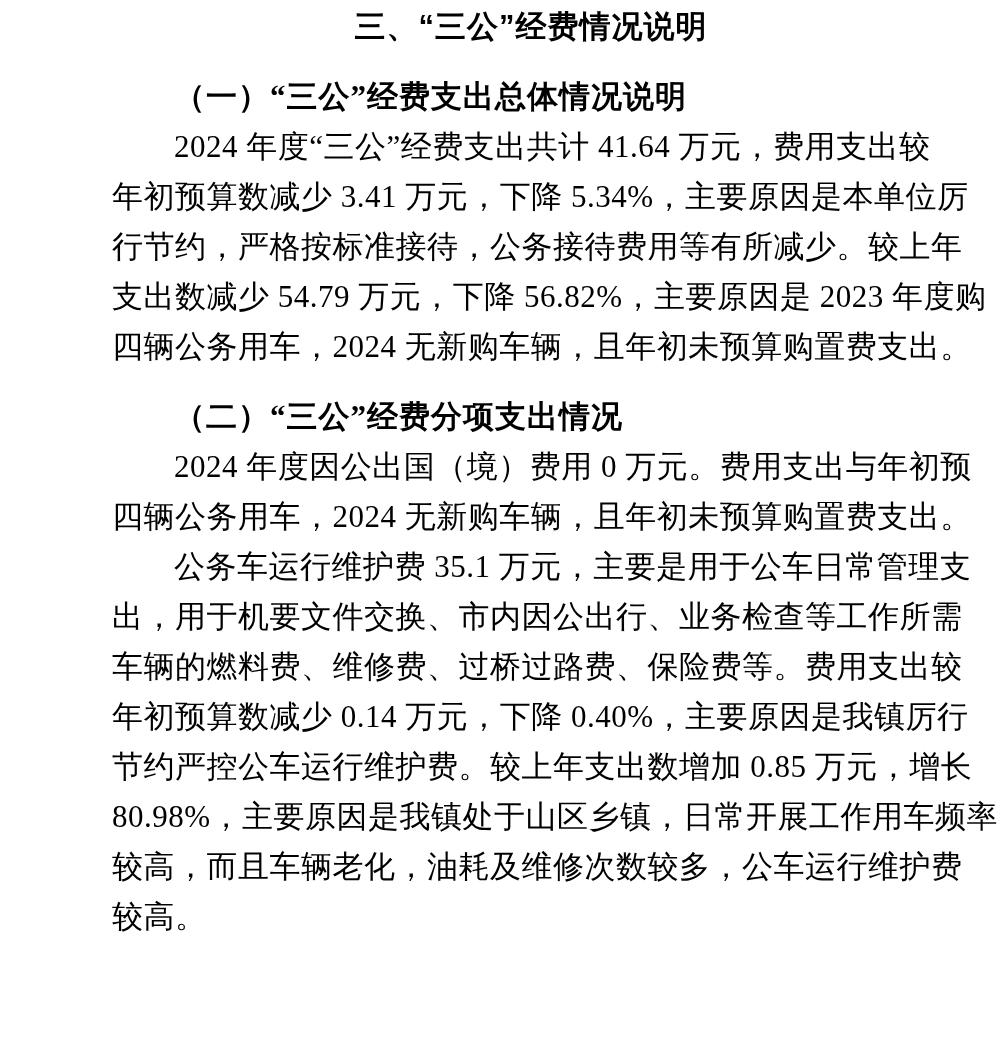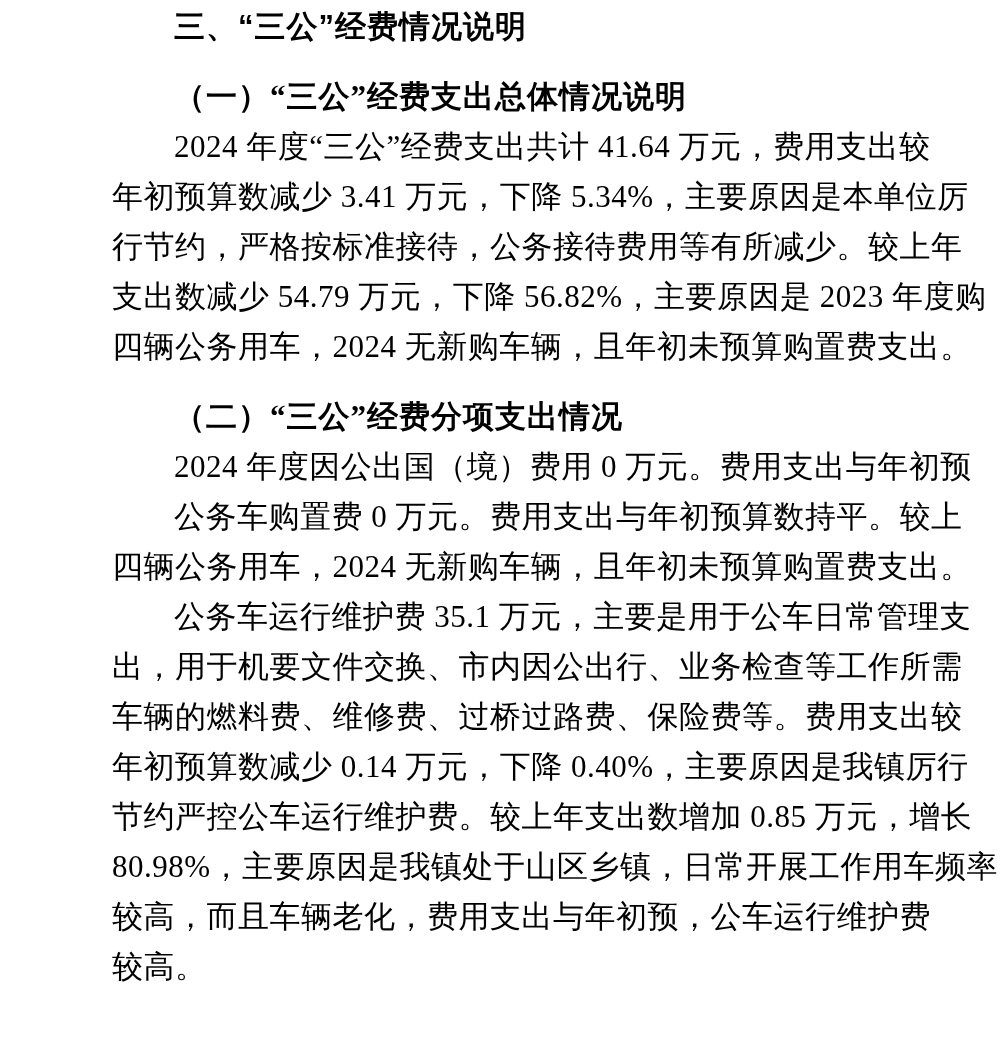--- a/index.html
+++ b/index.html
@@ -26,20 +26,21 @@
     font-size: 31px;
     white-space: nowrap;
     font-family: "Liberation Serif", "DejaVu Serif", serif;
     color: #000000;
     letter-spacing: 0.5px;
   }
   .line.heading {
     font-family: "Liberation Sans", "DejaVu Sans", sans-serif;
     font-weight: bold;
     letter-spacing: 1px;
+    text-align: center;
   }
   .line.subheading {
     font-weight: bold;
     letter-spacing: 1px;
     margin-top: 20px;
   }
   .line.indent {
     padding-left: 62px; 
   }
 </style>
@@ -50,24 +51,23 @@
   <div class="doc-body" id="doc-body">
       <div class="line heading indent">三、“三公”经费情况说明</div>
       <div class="line subheading indent">（一）“三公”经费支出总体情况说明</div>
       <div class="line body indent">2024 年度“三公”经费支出共计 41.64 万元，费用支出较</div>
       <div class="line body">年初预算数减少 3.41 万元，下降 5.34%，主要原因是本单位厉</div>
       <div class="line body">行节约，严格按标准接待，公务接待费用等有所减少。较上年</div>
       <div class="line body">支出数减少 54.79 万元，下降 56.82%，主要原因是 2023 年度购</div>
       <div class="line body">四辆公务用车，2024 无新购车辆，且年初未预算购置费支出。</div>
       <div class="line subheading indent">（二）“三公”经费分项支出情况</div>
       <div class="line body indent">2024 年度因公出国（境）费用 0 万元。费用支出与年初预</div>
-      <div class="line body indent">公务车购置费 0 万元。费用支出与年初预算数持平。较上</div>
       <div class="line body">四辆公务用车，2024 无新购车辆，且年初未预算购置费支出。</div>
       <div class="line body indent">公务车运行维护费 35.1 万元，主要是用于公车日常管理支</div>
       <div class="line body">出，用于机要文件交换、市内因公出行、业务检查等工作所需</div>
       <div class="line body">车辆的燃料费、维修费、过桥过路费、保险费等。费用支出较</div>
       <div class="line body">年初预算数减少 0.14 万元，下降 0.40%，主要原因是我镇厉行</div>
       <div class="line body">节约严控公车运行维护费。较上年支出数增加 0.85 万元，增长</div>
       <div class="line body">80.98%，主要原因是我镇处于山区乡镇，日常开展工作用车频率</div>
-      <div class="line body">较高，而且车辆老化，费用支出与年初预，公车运行维护费</div>
+      <div class="line body">较高，而且车辆老化，油耗及维修次数较多，公车运行维护费</div>
       <div class="line body">较高。</div>
     </div>
 </div>
 
 </body></html>

